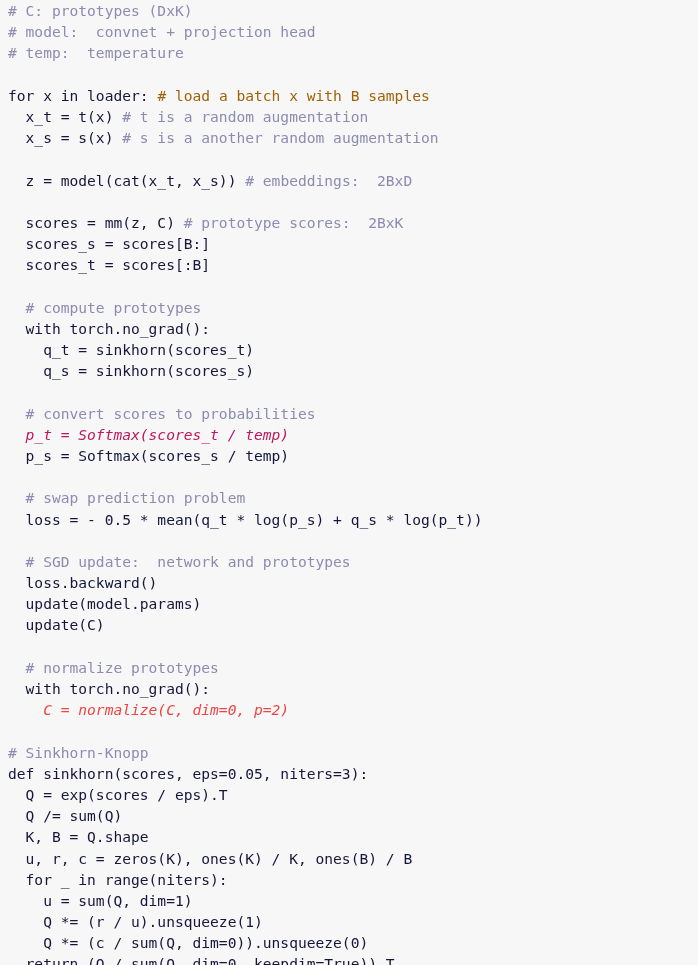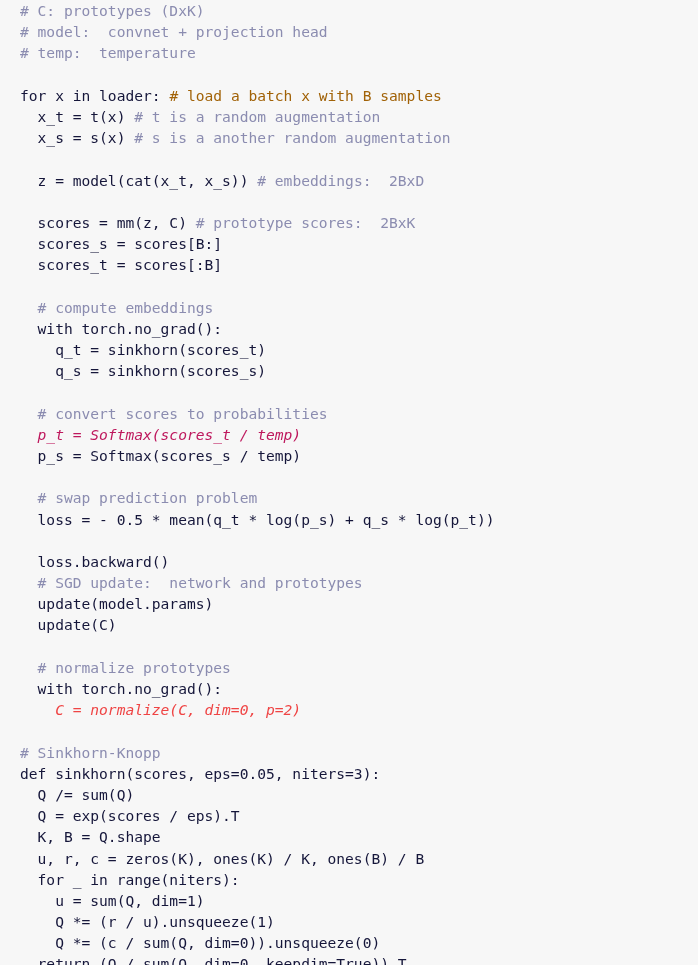--- a/index.html
+++ b/index.html
@@ -22,21 +22,21 @@
     padding: 0;
     box-sizing: border-box;
   }
   .code-line {
     position: relative;
     height: 21.2px;
     line-height: 21.2px;
     font-size: 14.6px;
     letter-spacing: 0px;
     white-space: pre;
-    padding-left: 20px;
+    padding-left: 8px;
     color: #15163a;
   }
   .code-line .tok {
     white-space: pre;
   }
   .tok-code {
     color: #15163a;
   }
   .tok-comment {
     color: #8b8cb0;
@@ -56,45 +56,45 @@
     <div class="code-line"><span class="tok tok-code" style="color: rgb(21, 22, 58);">for x in loader:</span><span class="tok tok-comment" style="color: #a16207;"> # load a batch x with B samples</span></div>
     <div class="code-line"><span class="tok tok-code" style="color: rgb(21, 22, 58);">  x_t = t(x)</span><span class="tok tok-comment" style="color: rgb(139, 140, 176);"> # t is a random augmentation</span></div>
     <div class="code-line"><span class="tok tok-code" style="color: rgb(21, 22, 58);">  x_s = s(x)</span><span class="tok tok-comment" style="color: rgb(139, 140, 176);"> # s is a another random augmentation</span></div>
     <div class="code-line blank">&nbsp;</div>
     <div class="code-line"><span class="tok tok-code" style="color: rgb(21, 22, 58);">  z = model(cat(x_t, x_s))</span><span class="tok tok-comment" style="color: rgb(139, 140, 176);"> # embeddings:  2BxD</span></div>
     <div class="code-line blank">&nbsp;</div>
     <div class="code-line"><span class="tok tok-code" style="color: rgb(21, 22, 58);">  scores = mm(z, C)</span><span class="tok tok-comment" style="color: rgb(139, 140, 176);"> # prototype scores:  2BxK</span></div>
     <div class="code-line"><span class="tok tok-code" style="color: rgb(21, 22, 58);">  scores_s = scores[B:]</span></div>
     <div class="code-line"><span class="tok tok-code" style="color: rgb(21, 22, 58);">  scores_t = scores[:B]</span></div>
     <div class="code-line blank">&nbsp;</div>
-    <div class="code-line"><span class="tok tok-comment" style="color: rgb(139, 140, 176);">  # compute embeddings</span></div>
+    <div class="code-line"><span class="tok tok-comment" style="color: rgb(139, 140, 176);">  # compute prototypes</span></div>
     <div class="code-line"><span class="tok tok-code" style="color: rgb(21, 22, 58);">  with torch.no_grad():</span></div>
     <div class="code-line"><span class="tok tok-code" style="color: rgb(21, 22, 58);">    q_t = sinkhorn(scores_t)</span></div>
     <div class="code-line"><span class="tok tok-code" style="color: rgb(21, 22, 58);">    q_s = sinkhorn(scores_s)</span></div>
     <div class="code-line blank">&nbsp;</div>
     <div class="code-line"><span class="tok tok-comment" style="color: rgb(139, 140, 176);">  # convert scores to probabilities</span></div>
     <div class="code-line"><span class="tok tok-code" style="color: #be185d; font-style: italic;">  p_t = Softmax(scores_t / temp)</span></div>
     <div class="code-line"><span class="tok tok-code" style="color: rgb(21, 22, 58);">  p_s = Softmax(scores_s / temp)</span></div>
     <div class="code-line blank">&nbsp;</div>
     <div class="code-line"><span class="tok tok-comment" style="color: rgb(139, 140, 176);">  # swap prediction problem</span></div>
     <div class="code-line"><span class="tok tok-code" style="color: rgb(21, 22, 58);">  loss = - 0.5 * mean(q_t * log(p_s) + q_s * log(p_t))</span></div>
     <div class="code-line blank">&nbsp;</div>
+    <div class="code-line"><span class="tok tok-comment" style="color: rgb(139, 140, 176);">  # SGD update:  network and prototypes</span></div>
     <div class="code-line"><span class="tok tok-code" style="color: rgb(21, 22, 58);">  loss.backward()</span></div>
-    <div class="code-line"><span class="tok tok-comment" style="color: rgb(139, 140, 176);">  # SGD update:  network and prototypes</span></div>
     <div class="code-line"><span class="tok tok-code" style="color: rgb(21, 22, 58);">  update(model.params)</span></div>
     <div class="code-line"><span class="tok tok-code" style="color: rgb(21, 22, 58);">  update(C)</span></div>
     <div class="code-line blank">&nbsp;</div>
     <div class="code-line"><span class="tok tok-comment" style="color: rgb(139, 140, 176);">  # normalize prototypes</span></div>
     <div class="code-line"><span class="tok tok-code" style="color: rgb(21, 22, 58);">  with torch.no_grad():</span></div>
     <div class="code-line"><span class="tok tok-code" style="color: #ef4444; font-style: italic;">    C = normalize(C, dim=0, p=2)</span></div>
     <div class="code-line blank">&nbsp;</div>
     <div class="code-line"><span class="tok tok-comment" style="color: rgb(139, 140, 176);"># Sinkhorn-Knopp</span></div>
     <div class="code-line"><span class="tok tok-code" style="color: rgb(21, 22, 58);">def sinkhorn(scores, eps=0.05, niters=3):</span></div>
+    <div class="code-line"><span class="tok tok-code" style="color: rgb(21, 22, 58);">  Q = exp(scores / eps).T</span></div>
     <div class="code-line"><span class="tok tok-code" style="color: rgb(21, 22, 58);">  Q /= sum(Q)</span></div>
-    <div class="code-line"><span class="tok tok-code" style="color: rgb(21, 22, 58);">  Q = exp(scores / eps).T</span></div>
     <div class="code-line"><span class="tok tok-code" style="color: rgb(21, 22, 58);">  K, B = Q.shape</span></div>
     <div class="code-line"><span class="tok tok-code" style="color: rgb(21, 22, 58);">  u, r, c = zeros(K), ones(K) / K, ones(B) / B</span></div>
     <div class="code-line"><span class="tok tok-code" style="color: rgb(21, 22, 58);">  for _ in range(niters):</span></div>
     <div class="code-line"><span class="tok tok-code" style="color: rgb(21, 22, 58);">    u = sum(Q, dim=1)</span></div>
     <div class="code-line"><span class="tok tok-code" style="color: rgb(21, 22, 58);">    Q *= (r / u).unsqueeze(1)</span></div>
     <div class="code-line"><span class="tok tok-code" style="color: rgb(21, 22, 58);">    Q *= (c / sum(Q, dim=0)).unsqueeze(0)</span></div>
     <div class="code-line"><span class="tok tok-code" style="color: rgb(21, 22, 58);">  return (Q / sum(Q, dim=0, keepdim=True)).T</span></div>
   </div>
 
 </body></html>

